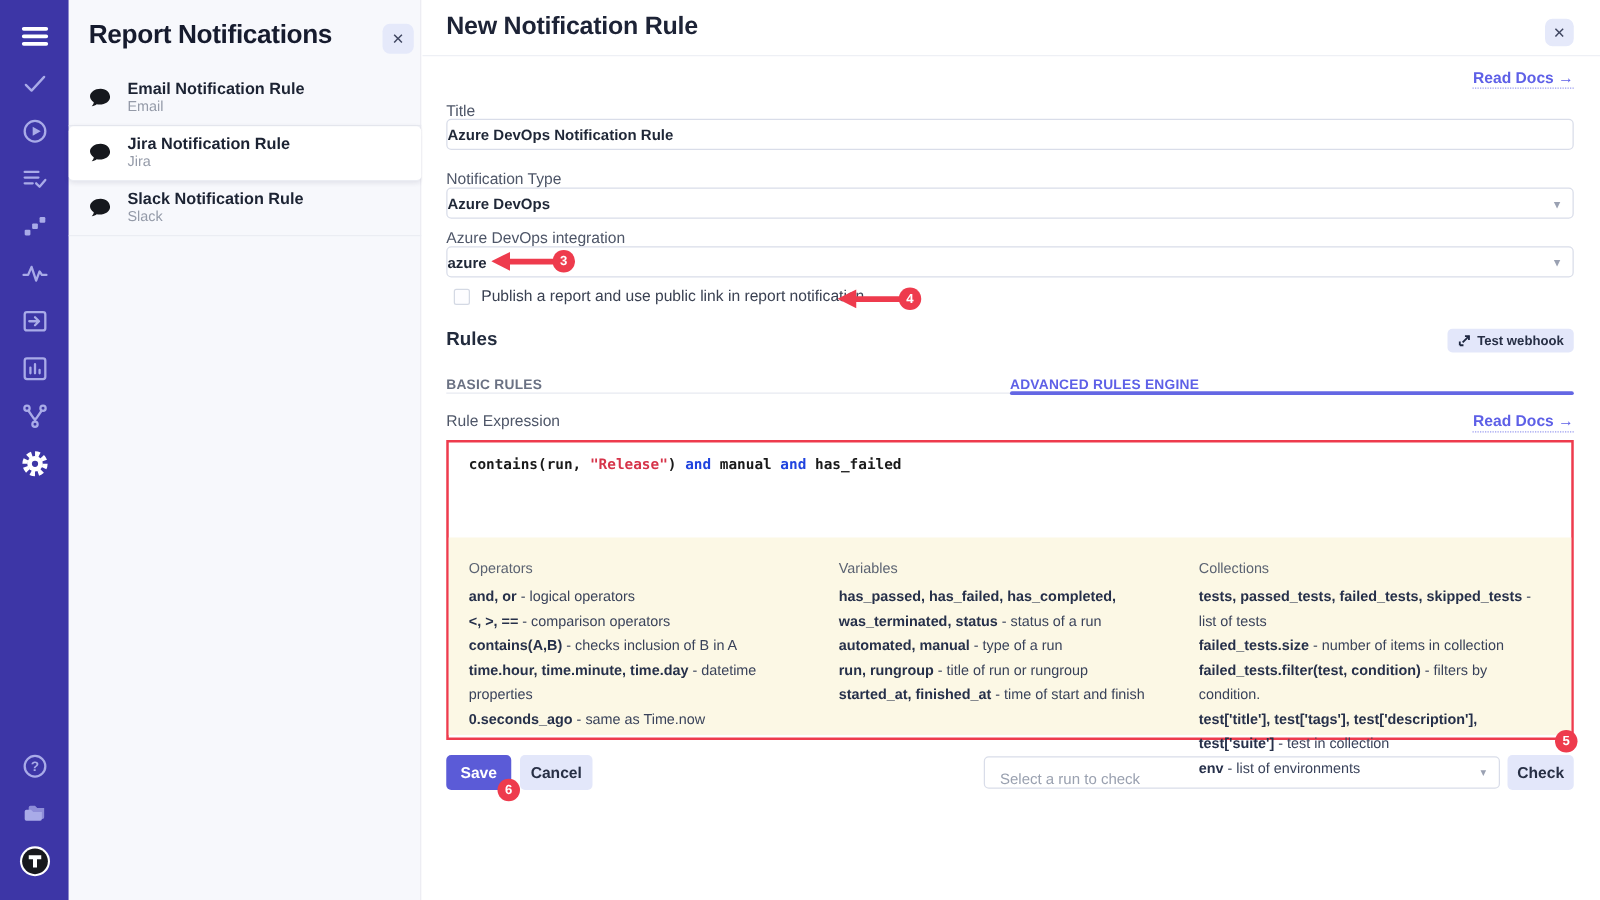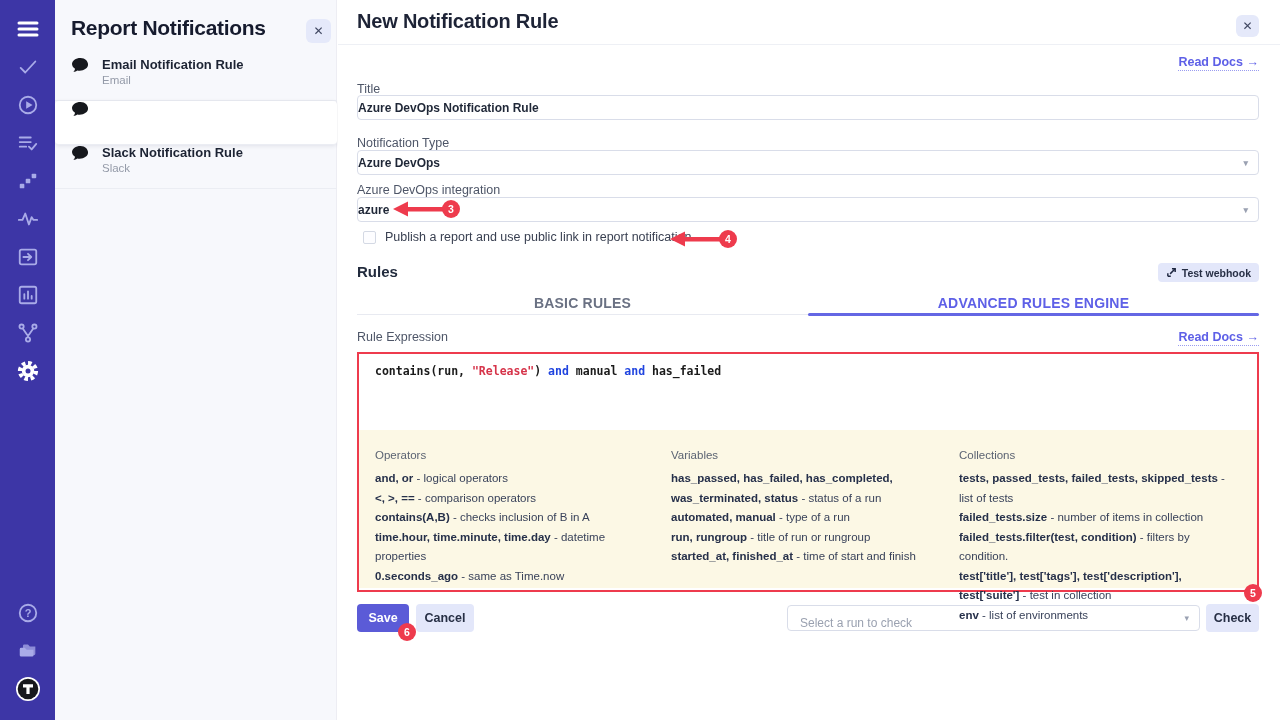--- a/index.html
+++ b/index.html
@@ -18,21 +18,21 @@
 
   
   .panel { position:absolute; left:55px; top:0; width:282px; height:720px;
     background:#f7f8fc; border-right:1px solid #ededf3; }
   .panel-title { position:absolute; left:16px; top:16px; font-size:21px; font-weight:800;
     color:#161b2e; letter-spacing:-0.3px; }
   .panel-close { position:absolute; right:5px; top:19px; width:25px; height:24px;
     background:#e5e9fa; border-radius:6px; color:#3f4660; font-size:12px;
     display:flex; align-items:center; justify-content:center; cursor:pointer; }
   .rule-list { position:absolute; left:0; top:57px; width:282px; }
-  .rule-row { height:44px; display:flex; padding-left:16px;
+  .rule-row { height:44px; display:flex; align-items:center; padding-left:16px;
     border-bottom:1px solid #ebedf3; cursor:pointer; }
   .rule-row.hl { background:#ffffff; box-shadow:0 1px 4px rgba(25,30,70,.10); border-radius:4px; }
   .bubble { margin-right:12px; display:flex; }
   .rr-text { display:flex; flex-direction:column; line-height:1.25; }
   .rr-title { font-size:13px; font-weight:700; color:#1c2333; }
   .rr-sub { font-size:11.5px; color:#949aa8; }
 
   
   .main { position:absolute; left:338px; top:0; width:942px; height:720px; background:#fff; }
   .main-header { position:absolute; left:0; top:0; width:942px; height:45px;
@@ -66,22 +66,22 @@
   .checkbox-label { font-size:12.5px; color:#3a4152; }
 
   .rules-heading { position:absolute; left:19px; top:263px; font-size:15px; font-weight:800; color:#222b3d; }
   .btn-light { background:#e3e7fa; border:none; border-radius:4px; color:#272f45;
     font-size:11.5px; font-weight:700; cursor:pointer; display:flex; align-items:center;
     justify-content:center; gap:5px; font-family:"Liberation Sans",sans-serif; }
   .test-webhook { position:absolute; right:21px; top:263px; height:19px; padding:0 8px; font-size:10.5px; }
 
   .tabs { position:absolute; left:19px; top:291px; width:902px; height:24px;
     display:flex; border-bottom:1px solid #e8eaf1; }
-  .tab { flex:1; text-align:center; font-size:14px; font-weight:700; color:#6a7183;
-    letter-spacing:0.2px; cursor:pointer; position:relative; padding-top:4px; }
+  .tab { flex:1; text-align:left; font-size:11px; font-weight:700; color:#6a7183;
+    letter-spacing:0.2px; cursor:pointer; position:relative; padding-top:4px;margin-top:7px; }
   .tab.active { color:#5e60e7; }
   .tab.active::after { content:""; position:absolute; left:0; right:0; bottom:-2px;
     height:3px; background:#6467e4; border-radius:2px; }
 
   .lbl-expression { left:19px; top:330px; }
   .docs-mid { position:absolute; right:21px; top:330px; }
 
   
   .editor-box { position:absolute; left:19px; top:352px; width:902px; height:240px;
     border:2px solid #ee3b4d; background:#fff; }
@@ -265,20 +265,24 @@
           <span class="rr-text">
             <span class="rr-title">Email Notification Rule</span>
             <span class="rr-sub">Email</span>
           </span>
         </div>
         <div class="rule-row hl">
           <span class="bubble">
             <svg width="19" height="17" viewBox="0 0 20 18">
               <path d="M10 1C5 1 1 3.9 1 7.5c0 2 1.3 3.8 3.2 5-.1 1.1-.6 2.3-1.8 3.3 1.7-.1 3.3-.8 4.3-1.6.7.2 1.5.3 2.3.3 5 0 9-2.9 9-6.5S15 1 10 1z" fill="#16181d"></path>
             </svg>
+          </span>
+          <span class="rr-text">
+            <span class="rr-title">Jira Notification Rule</span>
+            <span class="rr-sub">Jira</span>
           </span>
         </div>
         <div class="rule-row">
           <span class="bubble">
             <svg width="19" height="17" viewBox="0 0 20 18">
               <path d="M10 1C5 1 1 3.9 1 7.5c0 2 1.3 3.8 3.2 5-.1 1.1-.6 2.3-1.8 3.3 1.7-.1 3.3-.8 4.3-1.6.7.2 1.5.3 2.3.3 5 0 9-2.9 9-6.5S15 1 10 1z" fill="#16181d"></path>
             </svg>
           </span>
           <span class="rr-text">
             <span class="rr-title">Slack Notification Rule</span>

